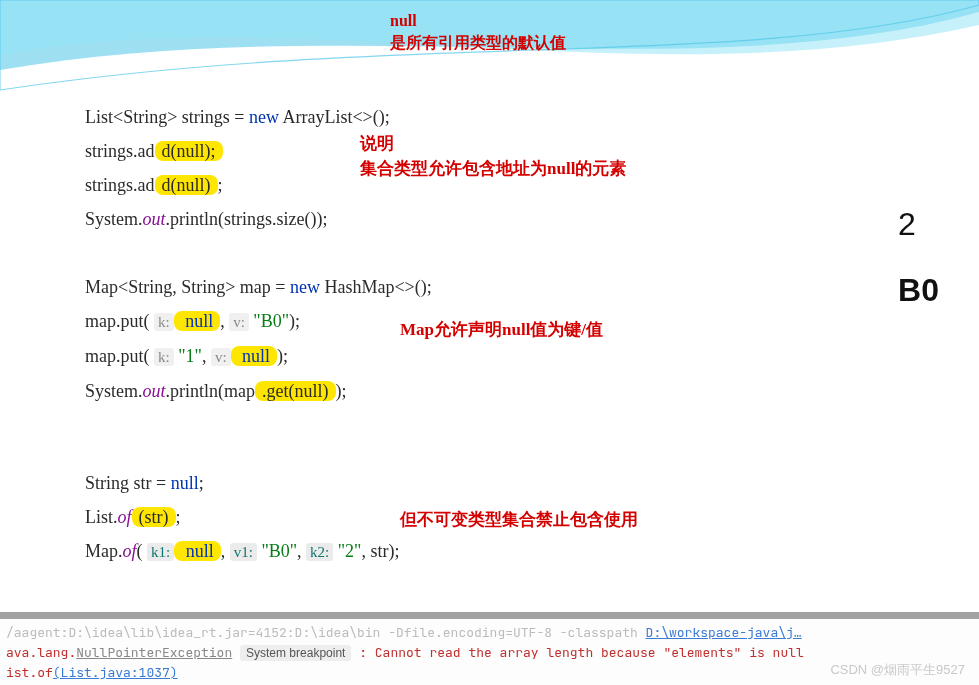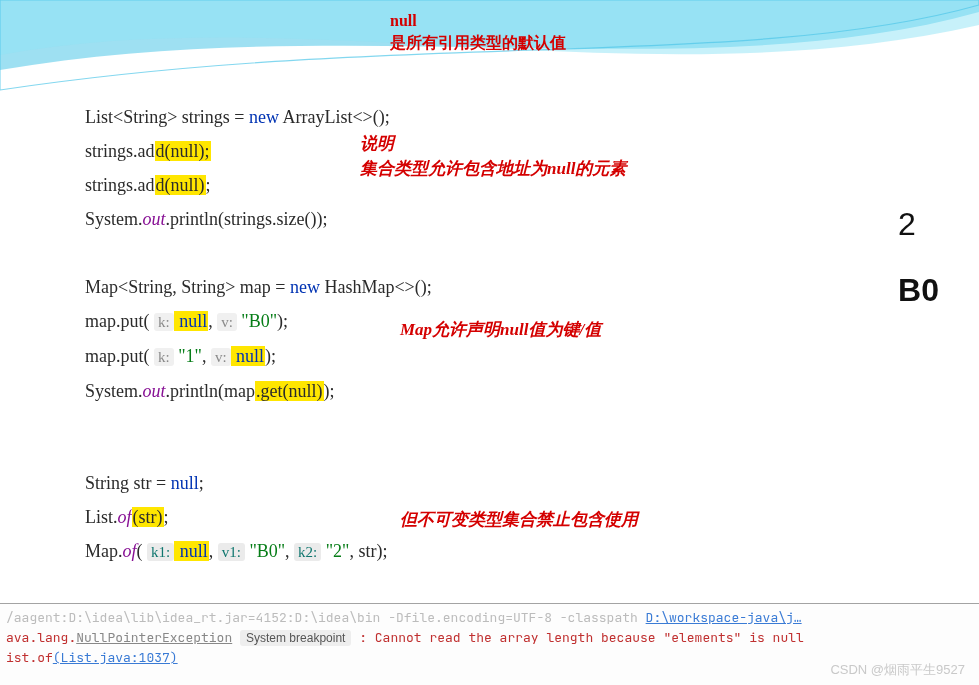--- a/index.html
+++ b/index.html
@@ -35,30 +35,29 @@
     font-size: 18px;
     line-height: 34px;
     color: #2b2b2b;
     font-family: Liberation Serif, serif;
   }
   .kw { color: #0033b3; }
   .field { color: #871094; font-style: italic; }
   .str { color: #067d17; }
   .hint { color: #8a8a8a; font-size: 15px; background: #f0f0f0; padding: 1px 4px; border-radius: 3px; }
   .hint2 { color: #0f766e; font-size: 15px; background: #ebebeb; padding: 1px 4px; border-radius: 3px; }
-  .hl { background: #ffe600; border-radius: 0; padding: 0 1px; }
+  .hl { background: #ffe600; border-radius: 8px; padding: 0 7px; }
 
   .note {
     position: absolute;
     font-family: "SimSun", serif;
     color: #d40000;
     font-size: 17px;
     font-weight: bold;
     line-height: 1.45;
-    font-style: italic;
   }
   .note1 { top: 132px; left: 360px; }
   .note2 { top: 318px; left: 400px; text-align: center; }
   .note3 { top: 508px; left: 400px; }
 
   .out-box {
     position: absolute;
     right: 40px;
     top: 200px;
     font-family: Arial, sans-serif;
@@ -68,23 +67,23 @@
     line-height: 1.5;
   }
 
   .console {
     position: absolute;
     bottom: 0;
     left: 0;
     width: 979px;
     font-family: "JetBrains Mono", Consolas, monospace;
     font-size: 13px;
-    border-top: 1px solid #a3a3a3;
+    border-top: 7px solid #a3a3a3;
     background: #fdfdfd;
-    padding: 4px 6px 17px 6px;
+    padding: 4px 6px 2px 6px;
     line-height: 1.55;
     color: #555;
   }
   .console .faded { color: #bcbcbc; }
   .console .link { color: #3a7bd5; text-decoration: underline; }
   .console .err-link { color: #888; text-decoration: underline; text-align: center; }
   .console .err-red { color: #c03030; }
   .console .btn-bp {
     background: #eee;
     color: #555;

